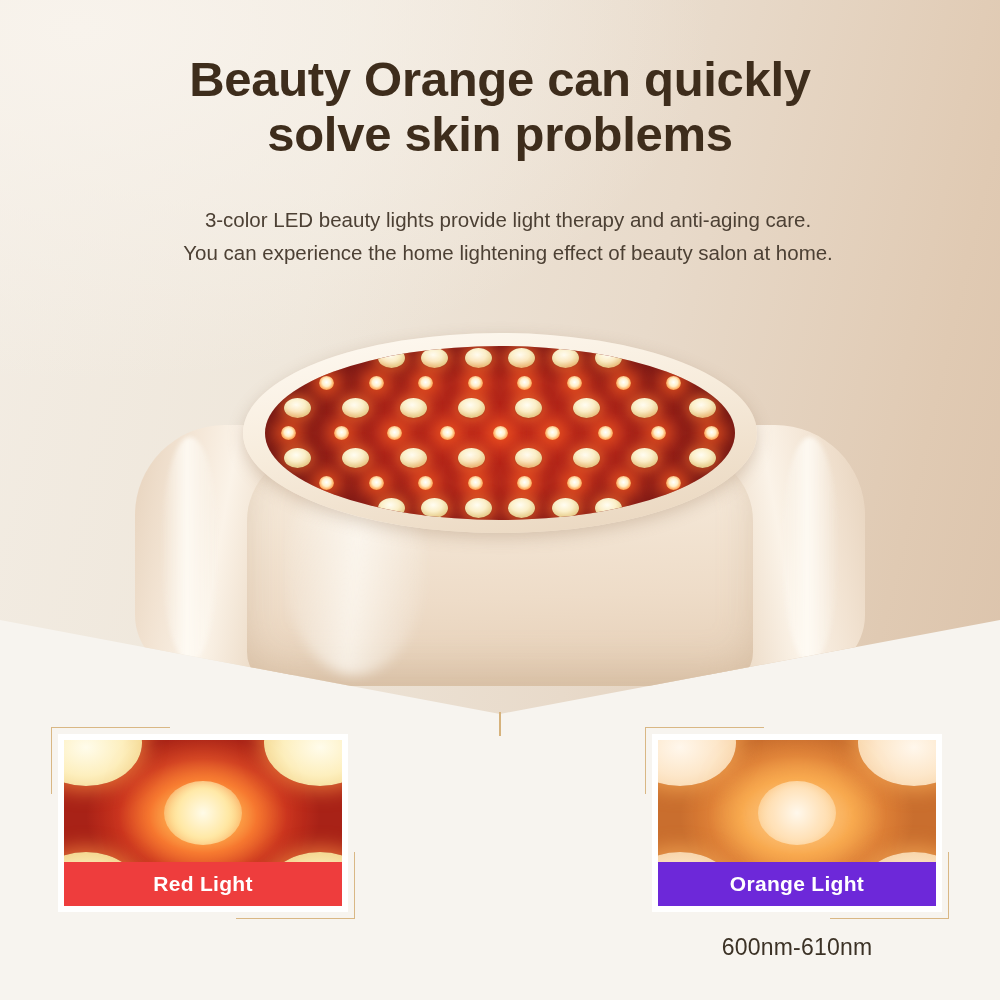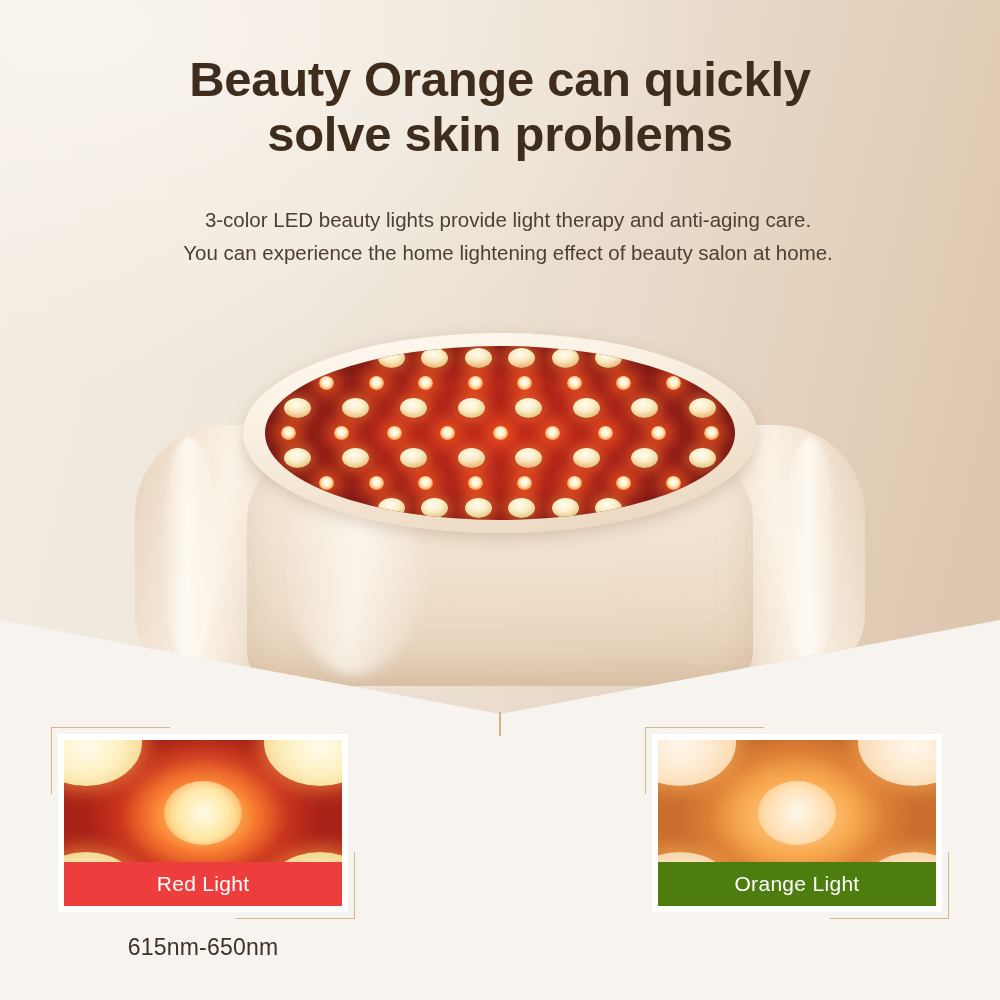--- a/index.html
+++ b/index.html
@@ -214,20 +214,21 @@
   .orange .center-glow { background:radial-gradient(circle, #FFF8EC 0%, #FFE3BC 48%, rgba(250,180,95,0) 100%); box-shadow:0 0 40px 18px rgba(250,170,80,.6); }
 
   .banner {
     position:absolute;
     left:0; bottom:0;
     width:278px; height:44px;
     display:flex; align-items:center; justify-content:center;
     color:#FFFFFF;
     font-size:21px;
     letter-spacing:.3px;
+    font-weight:bold;
   }
   .caption {
     margin-top:22px;
     text-align:center;
     color:#3C3226;
     font-size:23px;
     letter-spacing:.2px;
   }
 </style>
 </head>
@@ -319,31 +320,31 @@
         <div class="shot-bg red">
           <div class="bulb tl"></div>
           <div class="bulb tr"></div>
           <div class="bulb bl"></div>
           <div class="bulb br"></div>
           <div class="center-glow"></div>
         </div>
         <div class="banner" style="background: rgb(238, 61, 61);">Red Light</div>
       </div>
     </div>
-    <div class="caption">615nm-650nm</div>
   </div>
 
 
   <div class="card c2">
     <div class="frame">
       <div class="shot">
         <div class="shot-bg orange">
           <div class="bulb tl"></div>
           <div class="bulb tr"></div>
           <div class="bulb bl"></div>
           <div class="bulb br"></div>
           <div class="center-glow"></div>
         </div>
-        <div class="banner" style="background: #4d7c0f;">Orange Light</div>
+        <div class="banner" style="background: #6d28d9;">Orange Light</div>
       </div>
     </div>
+    <div class="caption">600nm-610nm</div>
   </div>
 </div>
 
 </body></html>

